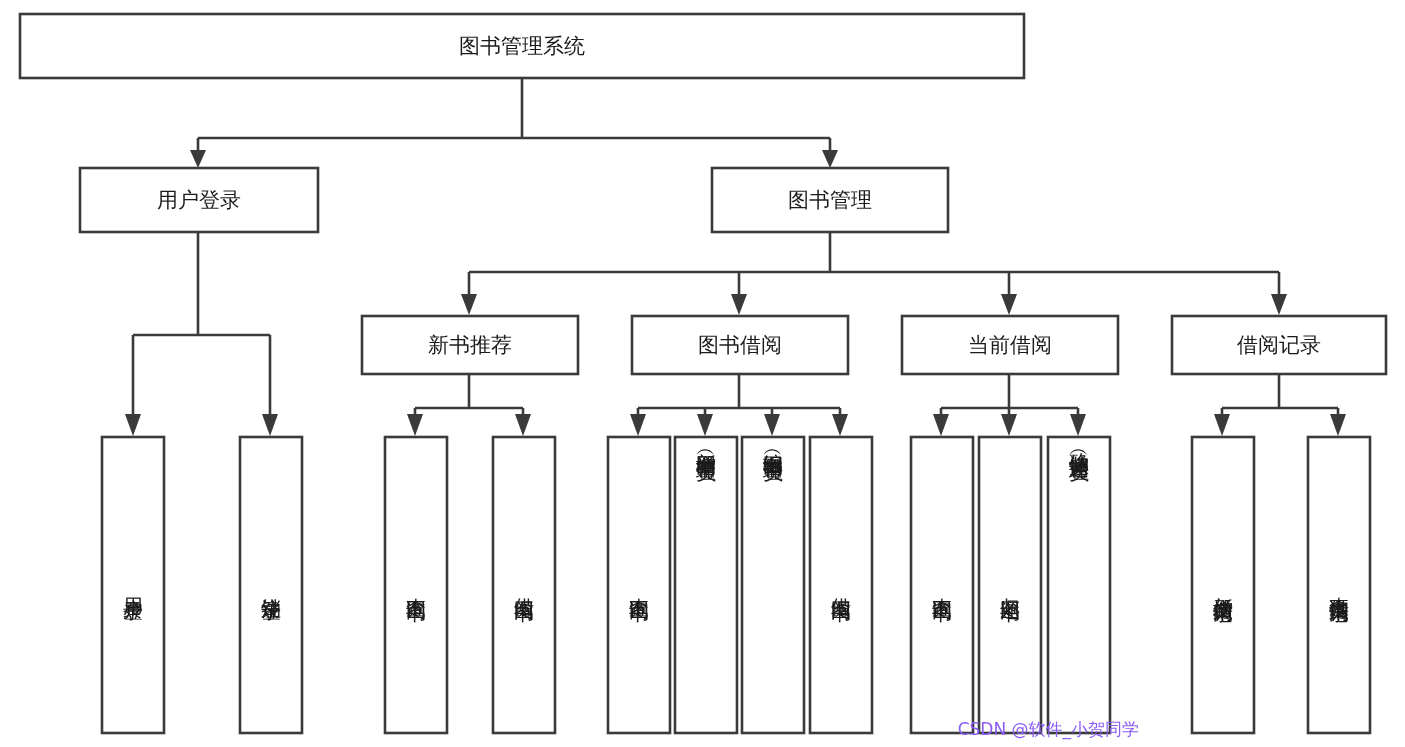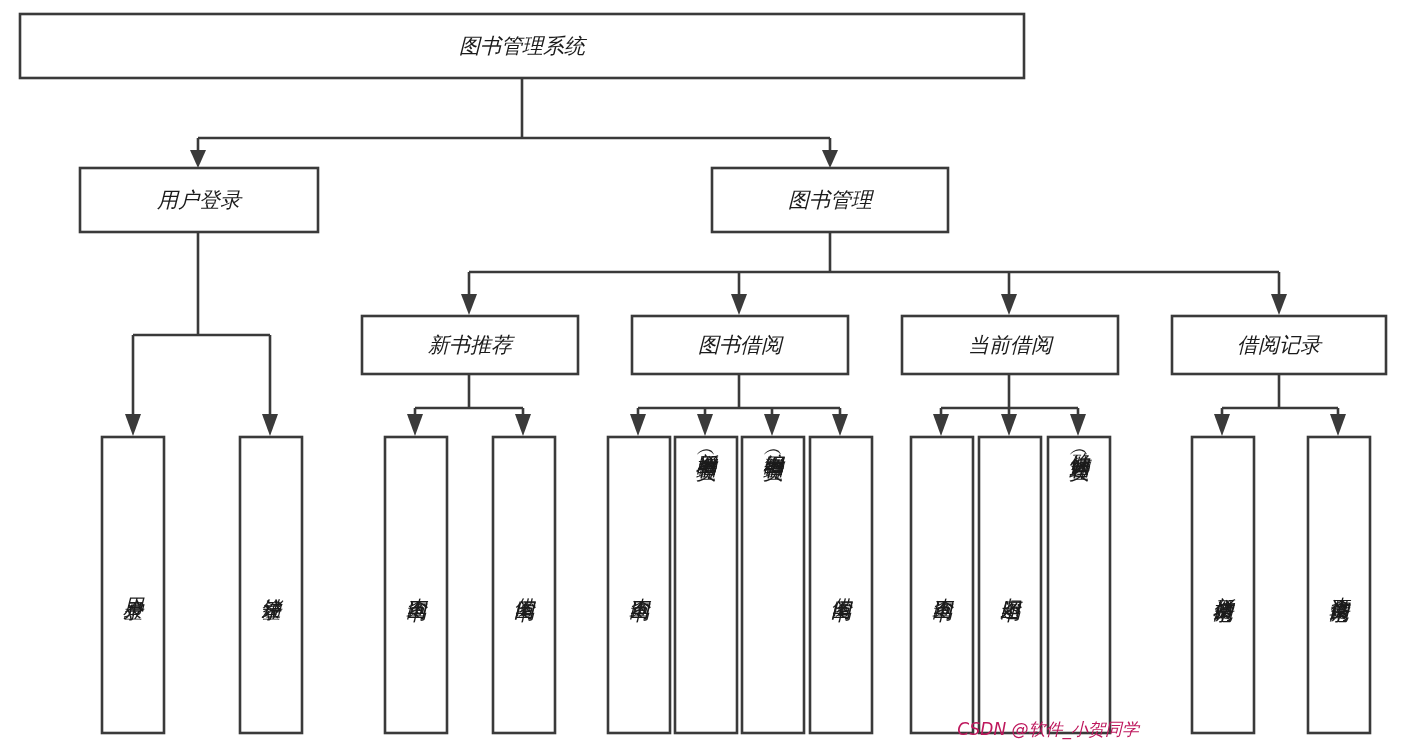--- a/index.html
+++ b/index.html
@@ -12,21 +12,20 @@
     width: 1405px;
     height: 747px;
     font-family: "DejaVu Sans", "Liberation Sans", sans-serif;
     overflow: hidden;
     position: relative;
   }
   #diagram-root {
     position: relative;
     width: 1151px;
     height: 747px;
-    font-style: italic;
   }
   svg#tree-svg {
     position: absolute;
     left: 0;
     top: 0;
     width: 1405px;
     height: 747px;
   }
   .node-box {
     fill: #ffffff;
@@ -67,21 +66,21 @@
     letter-spacing: 1.5px;
     white-space: nowrap;
     text-align: center;
   }
   .watermark {
     position: absolute;
     right: 12px;
     bottom: 6px;
     font-family: "DejaVu Sans", "Liberation Sans", sans-serif;
     font-size: 17px;
-    color: #be185d;
+    color: #8b5cf6;
     white-space: nowrap;
     user-select: none;
   }
 </style>
 </head>
 <body>
 
 <div id="diagram-root">
 
   <svg id="tree-svg" viewBox="0 0 1405 747" xmlns="http://www.w3.org/2000/svg">

